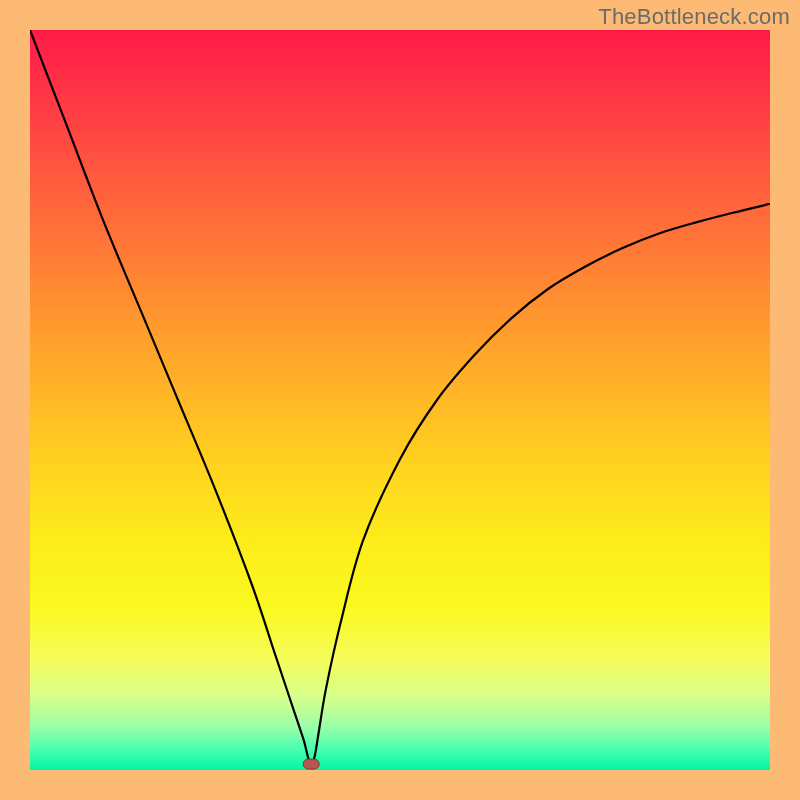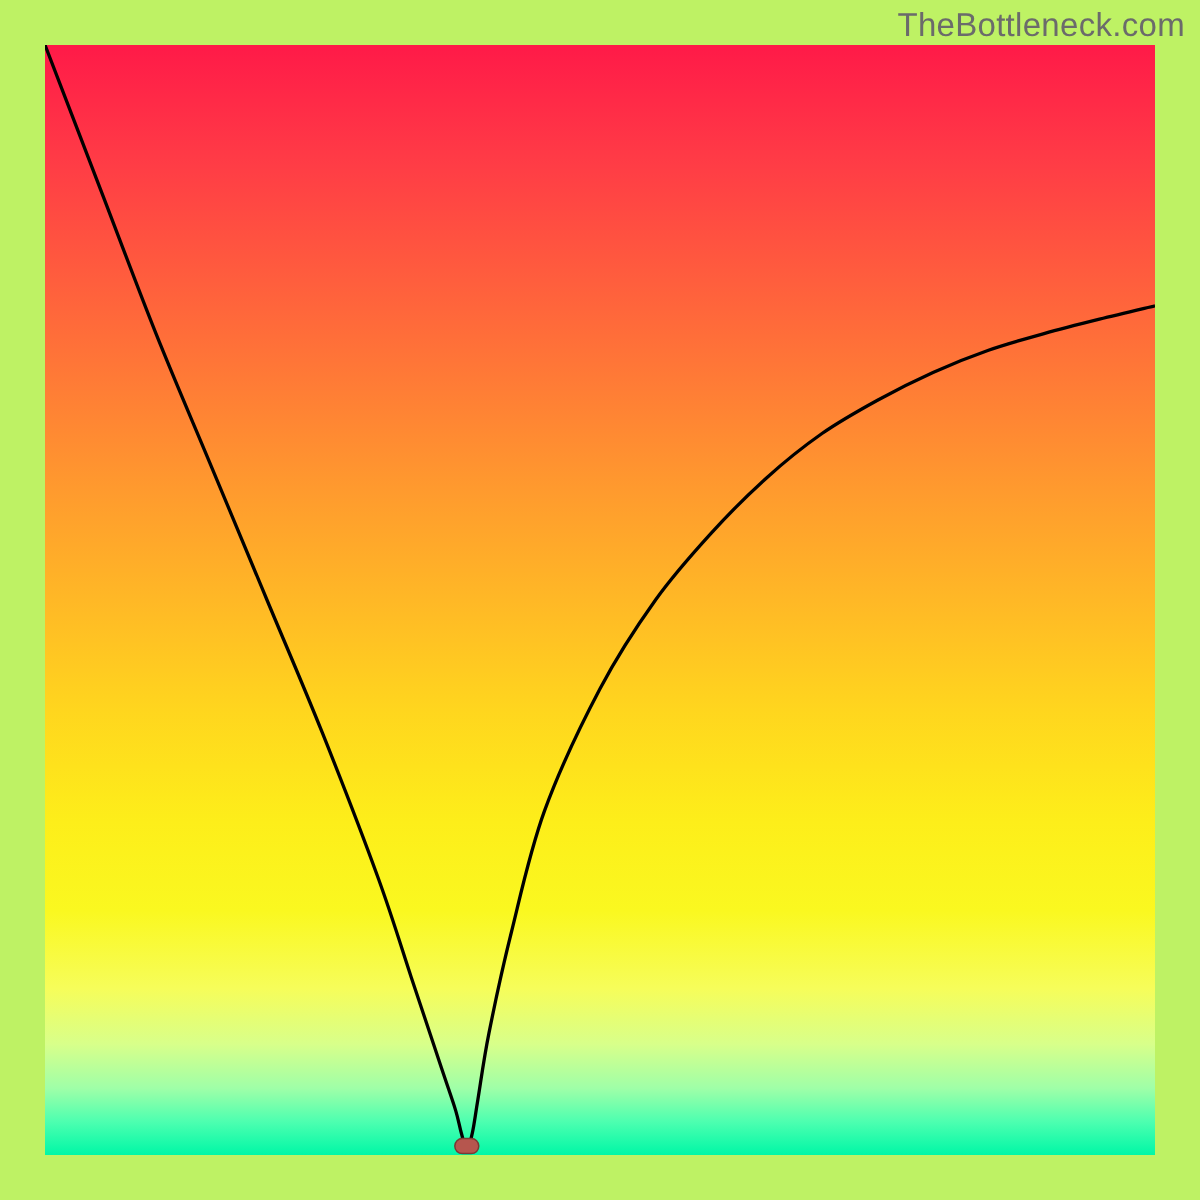--- a/index.html
+++ b/index.html
@@ -8,21 +8,21 @@
     width: 800px;
     height: 800px;
     overflow: hidden;
     background: #000;
     font-family: Arial, Helvetica, sans-serif;
   }
   .frame {
     position: relative;
     width: 800px;
     height: 800px;
-    background: #bef264;
+    background: #fdba74;
     text-decoration: underline;
   }
   .watermark {
     position: absolute;
     top: 4px;
     right: 10px;
     color: #6b6b6b;
     font-size: 22px;
     font-weight: 500;
     letter-spacing: 0.2px;

